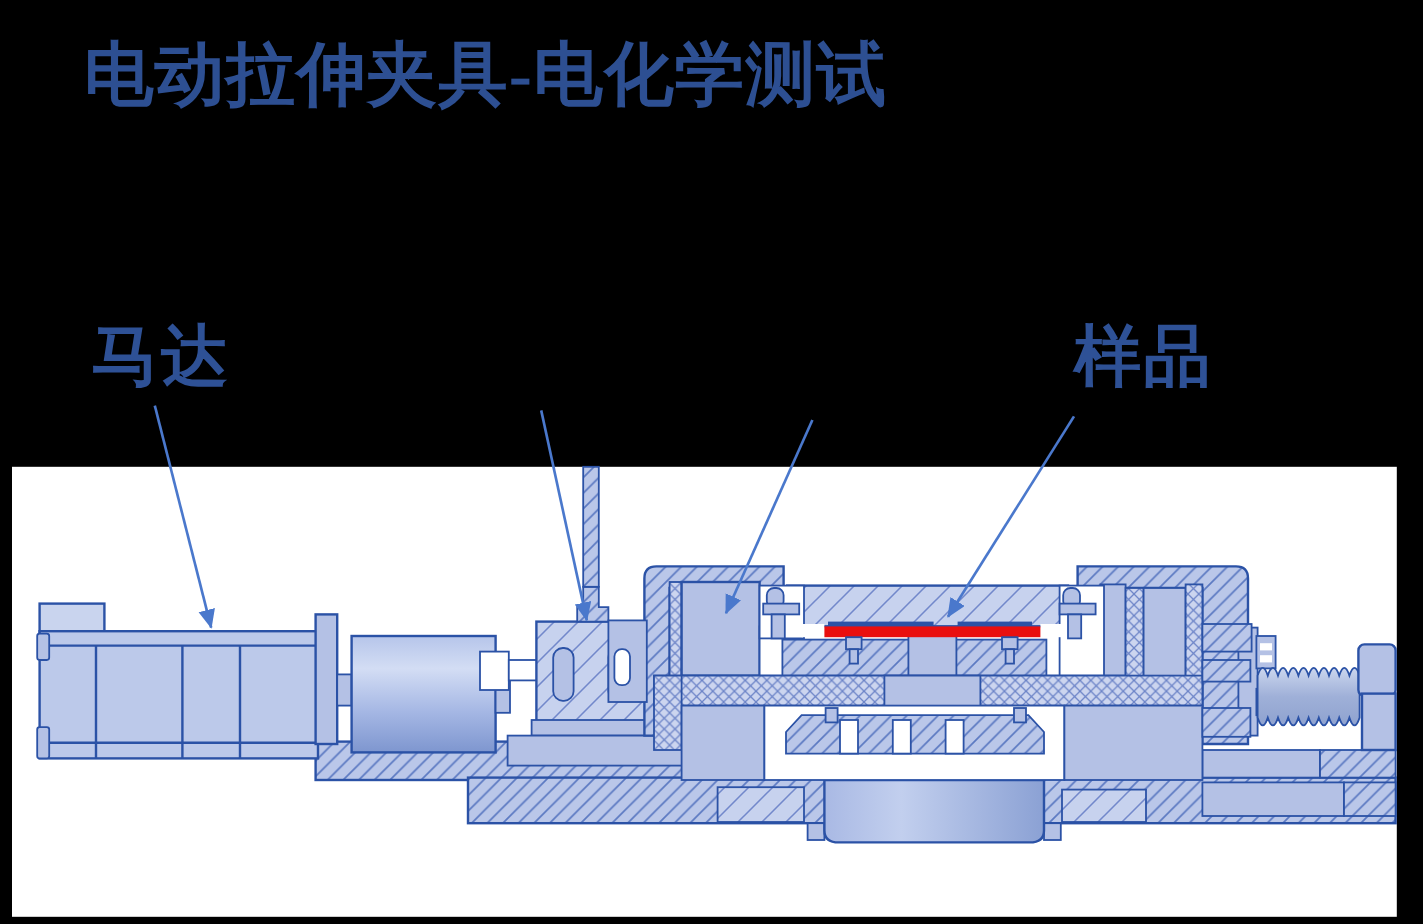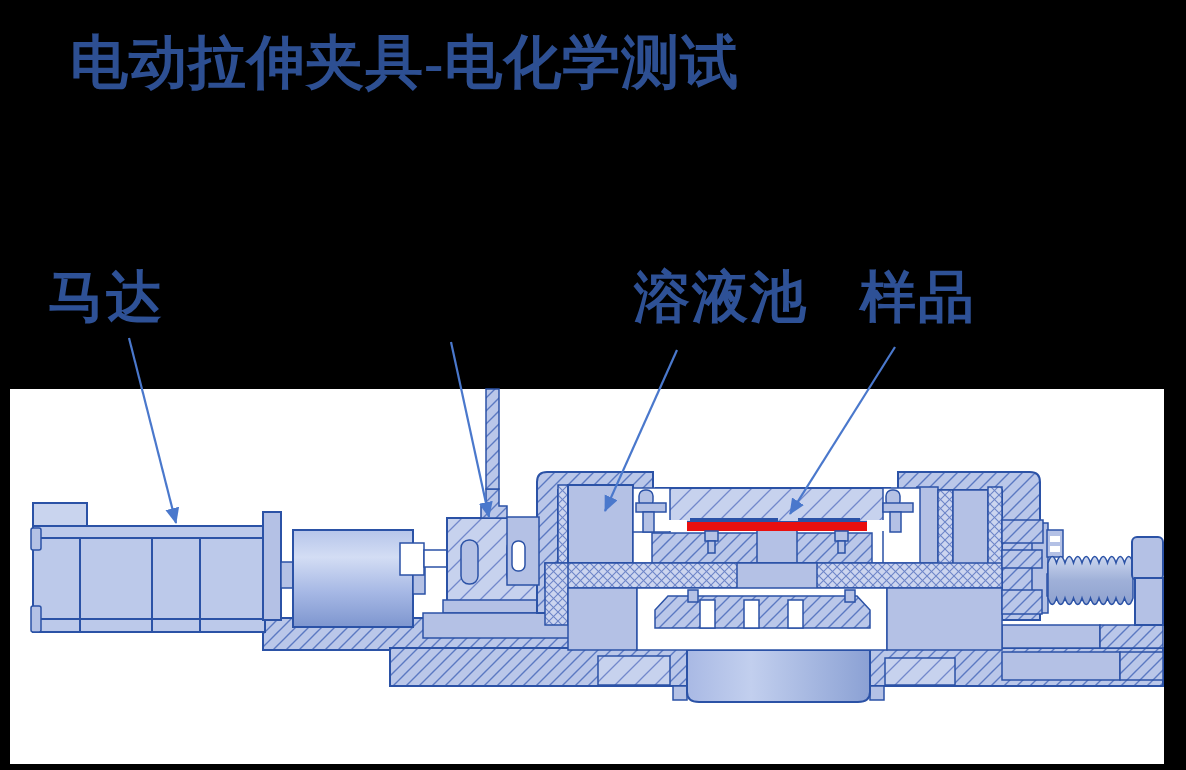--- a/index.html
+++ b/index.html
@@ -21,24 +21,24 @@
     font-family:"Liberation Serif","DejaVu Serif",serif;
     font-weight:bold;font-size:58px;letter-spacing:1px;
     color:var(--c-title_text);white-space:nowrap;margin-left:20px;
   }
   .label{
     position:absolute;top:260px;
     font-family:"Liberation Serif","DejaVu Serif",serif;
     font-weight:bold;font-size:56px;letter-spacing:2px;
     color:var(--c-label_text);white-space:nowrap;
   }
-  .label-motor{left:48px;}
+  .label-motor{left:76px;}
   .label-loadcell{left:238px;}
   .label-pool{left:634px;}
-  .label-sample{left:860px;font-family:Liberation Serif, serif;}
+  .label-sample{left:895px;font-family:Liberation Serif, serif;}
   svg{position:absolute;left:0;top:0;}
   .ol{stroke:var(--c-outline);stroke-width:2;}
   .ol15{stroke:var(--c-outline);stroke-width:1.5;}
   .pl{fill:var(--c-fill_plain);}
   .lt{fill:var(--c-fill_light);}
   .wh{fill:#ffffff;}
   .ha{fill:url(#hatch);}
   .h2{fill:url(#hatch2);}
   .cx{fill:url(#cross);}
   .ln{stroke:var(--c-outline);stroke-width:2;fill:none;}
@@ -48,21 +48,20 @@
   .dark{fill:var(--c-outline);}
 </style>
 </head>
 <body>
 
 <div class="slide">
 
   <div class="title">电动拉伸夹具-电化学测试</div>
 
   <div class="label label-motor">马达</div>
-  <div class="label label-pool">溶液池</div>
   <div class="label label-sample">样品</div>
 
   <svg width="1186" height="770" viewBox="0 0 1186 770">
     <defs>
       <pattern id="hatch" width="13" height="13" patternUnits="userSpaceOnUse">
         <rect width="13" height="13" fill="#bac7e9"></rect>
         <path d="M0,13 L13,0 M-3,3 L3,-3 M10,16 L16,10" stroke="#5b79c2" stroke-width="1.4" fill="none"></path>
       </pattern>
       <pattern id="hatch2" width="20" height="20" patternUnits="userSpaceOnUse">
         <rect width="20" height="20" fill="#c7d2ee"></rect>

